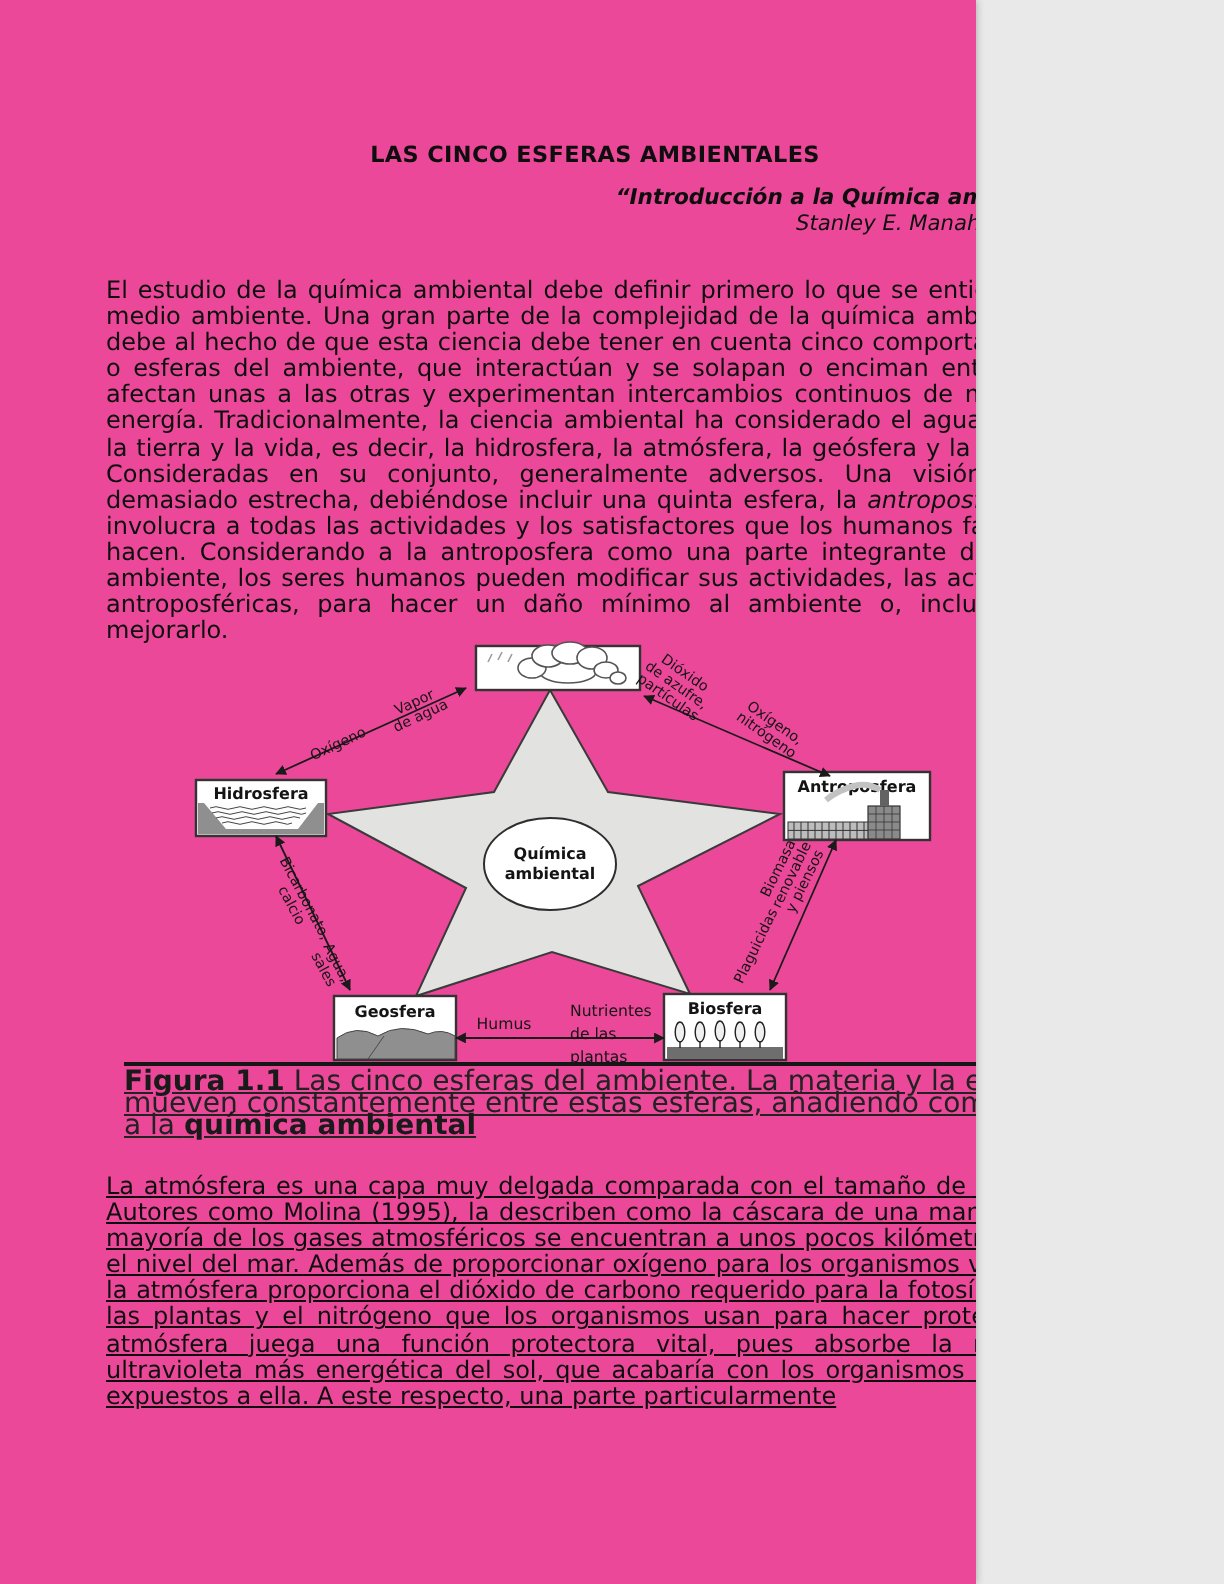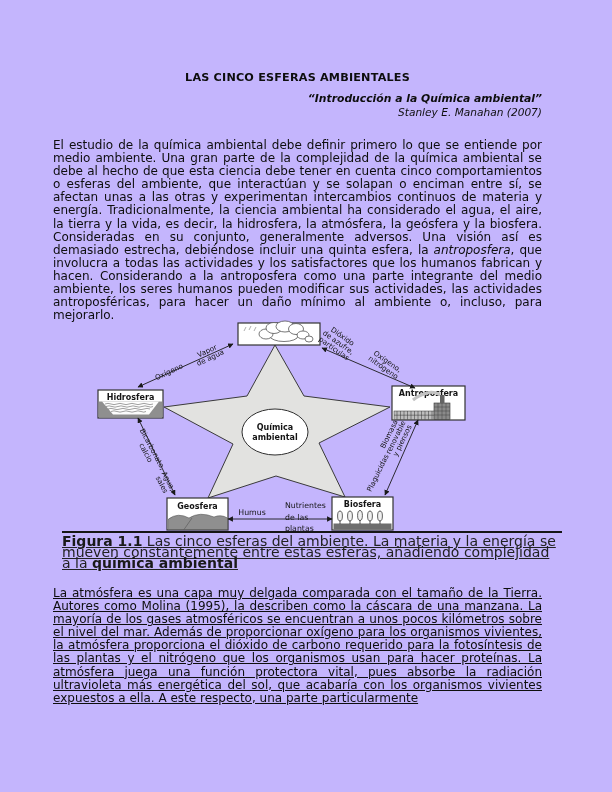--- a/index.html
+++ b/index.html
@@ -1,17 +1,17 @@
 <!DOCTYPE html>
 <html><head>
 <meta charset="utf-8">
 <style>
   html,body{margin:0;padding:0;background:#e9e9e9;}
   #page{
-    position:relative;width:612px;height:792px;background:#c4b5fd;
+    position:relative;width:488px;height:792px;background:#ec4899;
     font-family:"DejaVu Sans", sans-serif;color:#0e0e0e;overflow:hidden;
     box-shadow:0 0 4px rgba(0,0,0,.3);
   }
   .title{
     position:absolute;top:71px;left:53px;width:489px;text-align:center;
     font-size:11.2px;font-weight:bold;letter-spacing:.2px;
   }
   .subtitle{
     position:absolute;top:92px;left:53px;width:489px;text-align:right;
     font-size:10.8px;font-weight:bold;font-style:italic;

